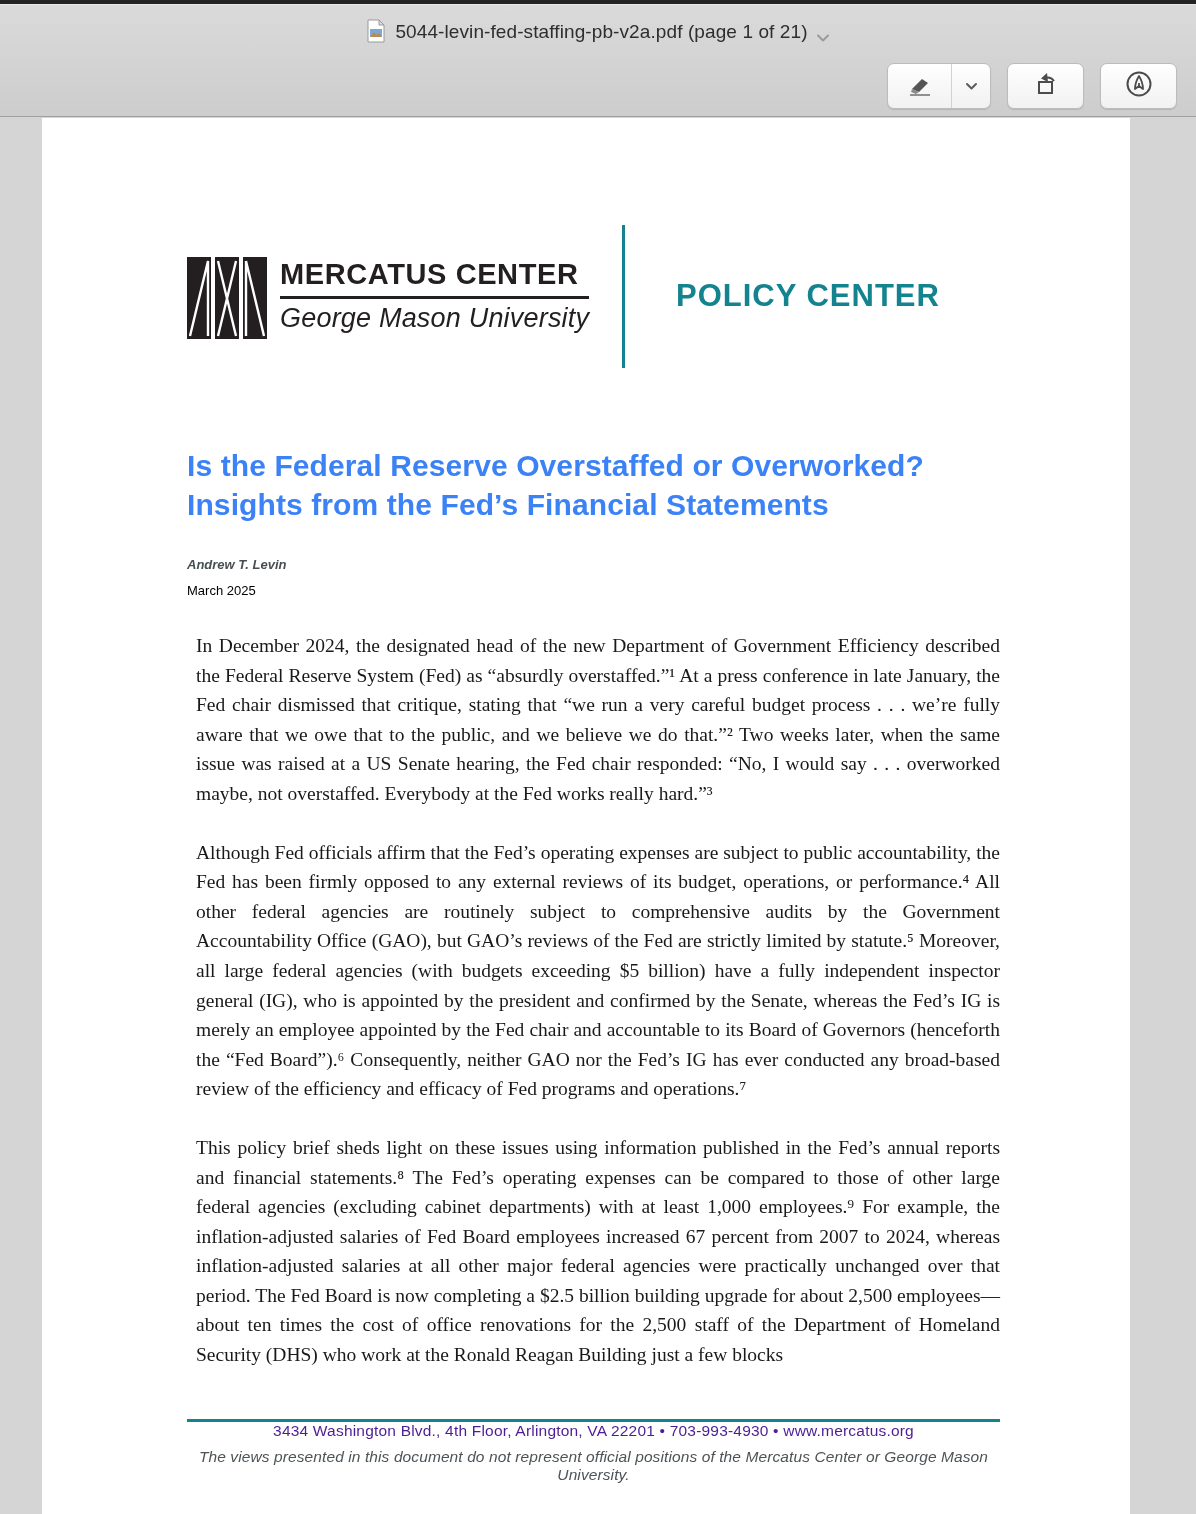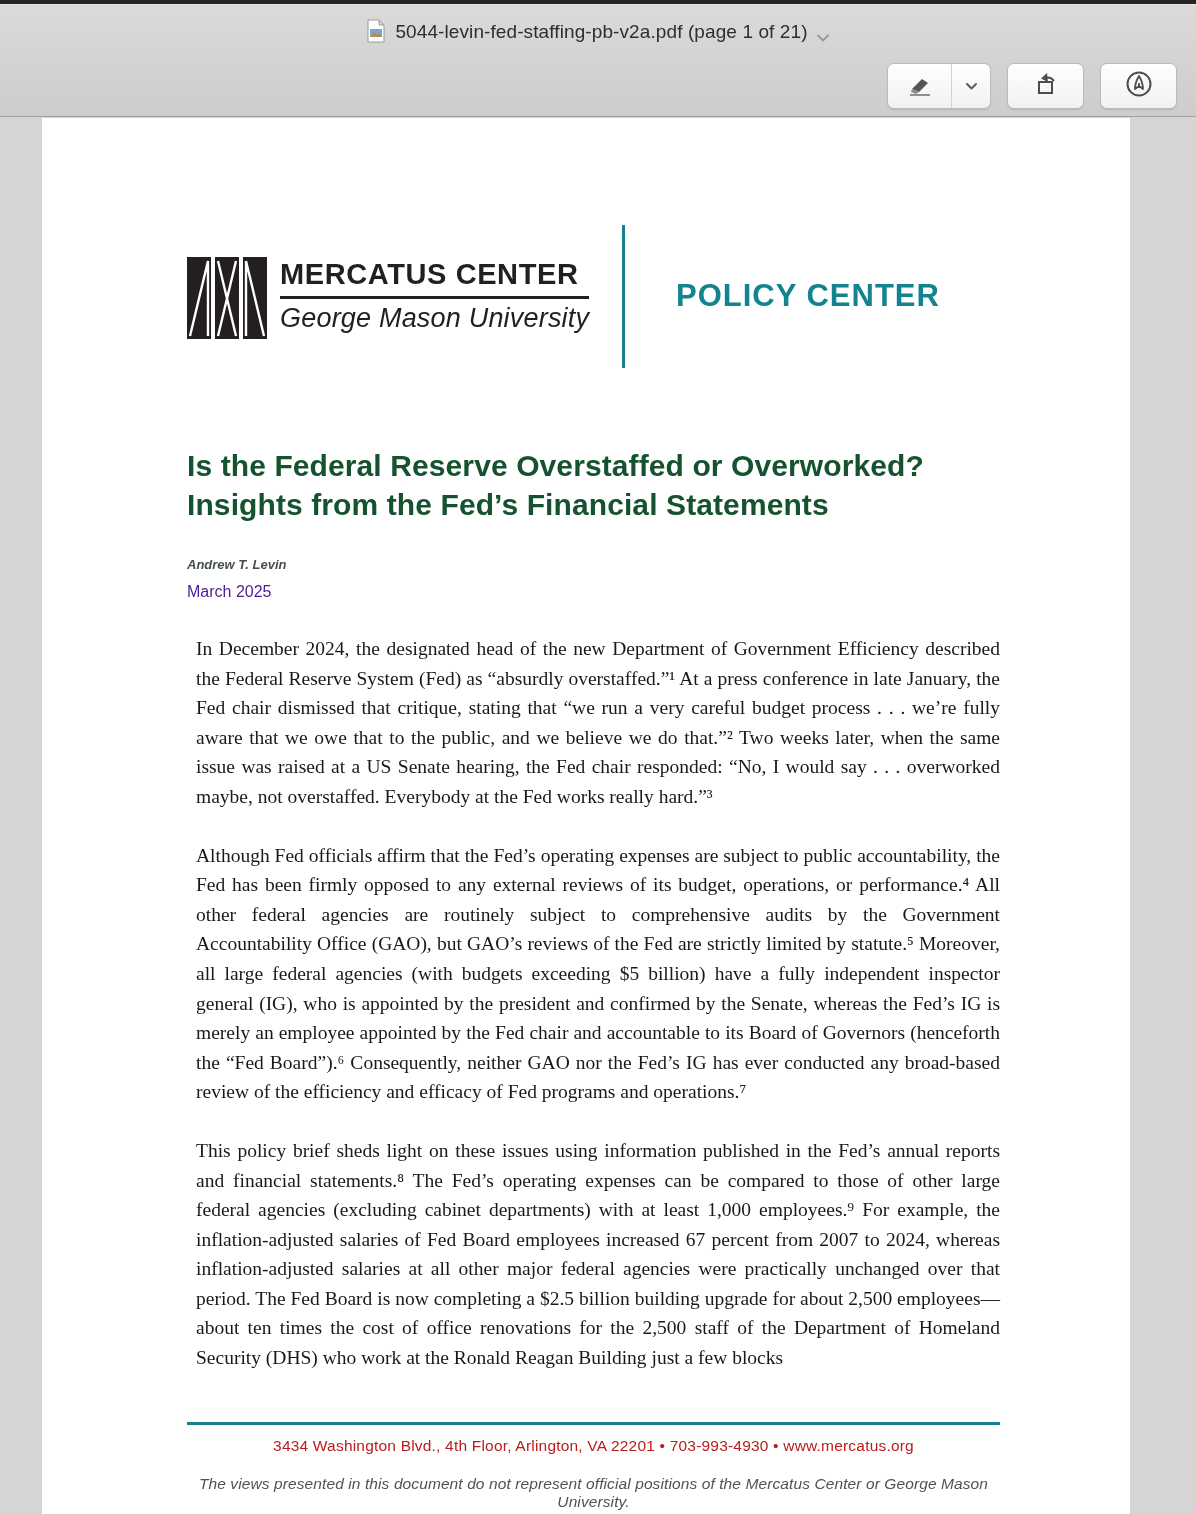--- a/index.html
+++ b/index.html
@@ -128,34 +128,34 @@
     color: var(--accent, #12838f);
     white-space: nowrap;
   }
 
   
   .doc-title {
     margin-top: 78px;
     font-size: 30px;
     font-weight: bold;
     line-height: 39px;
-    color: #14532d;
+    color: #3b82f6;
     letter-spacing: 0.1px;
   }
   .doc-author {
     margin-top: 33px;
     font-size: 13px;
     font-weight: bold;
     font-style: italic;
     color: #474f53;
   }
   .doc-date {
     margin-top: 11px;
-    font-size: 16px;
-    color: #4c1d95;
+    font-size: 13px;
+    color: #000000;
   }
 
   
   .doc-body { margin-top: 33px; }
   .doc-body p {
     font-family: "Liberation Serif", "DejaVu Serif", serif;
     font-size: 19.5px;
     line-height: 29.6px;
     text-align: justify;
     color: #191919;
@@ -164,28 +164,27 @@
   }
   .doc-body p:last-child { margin-bottom: 0; }
 
   
   .doc-footer { margin-top: 49px; }
   .footer-rule {
     height: 3px;
     background: var(--accent, #12838f);
   }
   .footer-contact {
-    margin-top: 12px;
     text-align: center;
     font-size: 15.5px;
-    color: #b91c1c;
+    color: #4c1d95;
     letter-spacing: 0.2px;
   }
   .footer-disclaimer {
-    margin-top: 20px;
+    margin-top: 8px;
     text-align: center;
     font-size: 15.5px;
     font-style: italic;
     color: #4d5356;
     letter-spacing: 0.1px;
   }
 </style>
 </head>
 <body>
 

